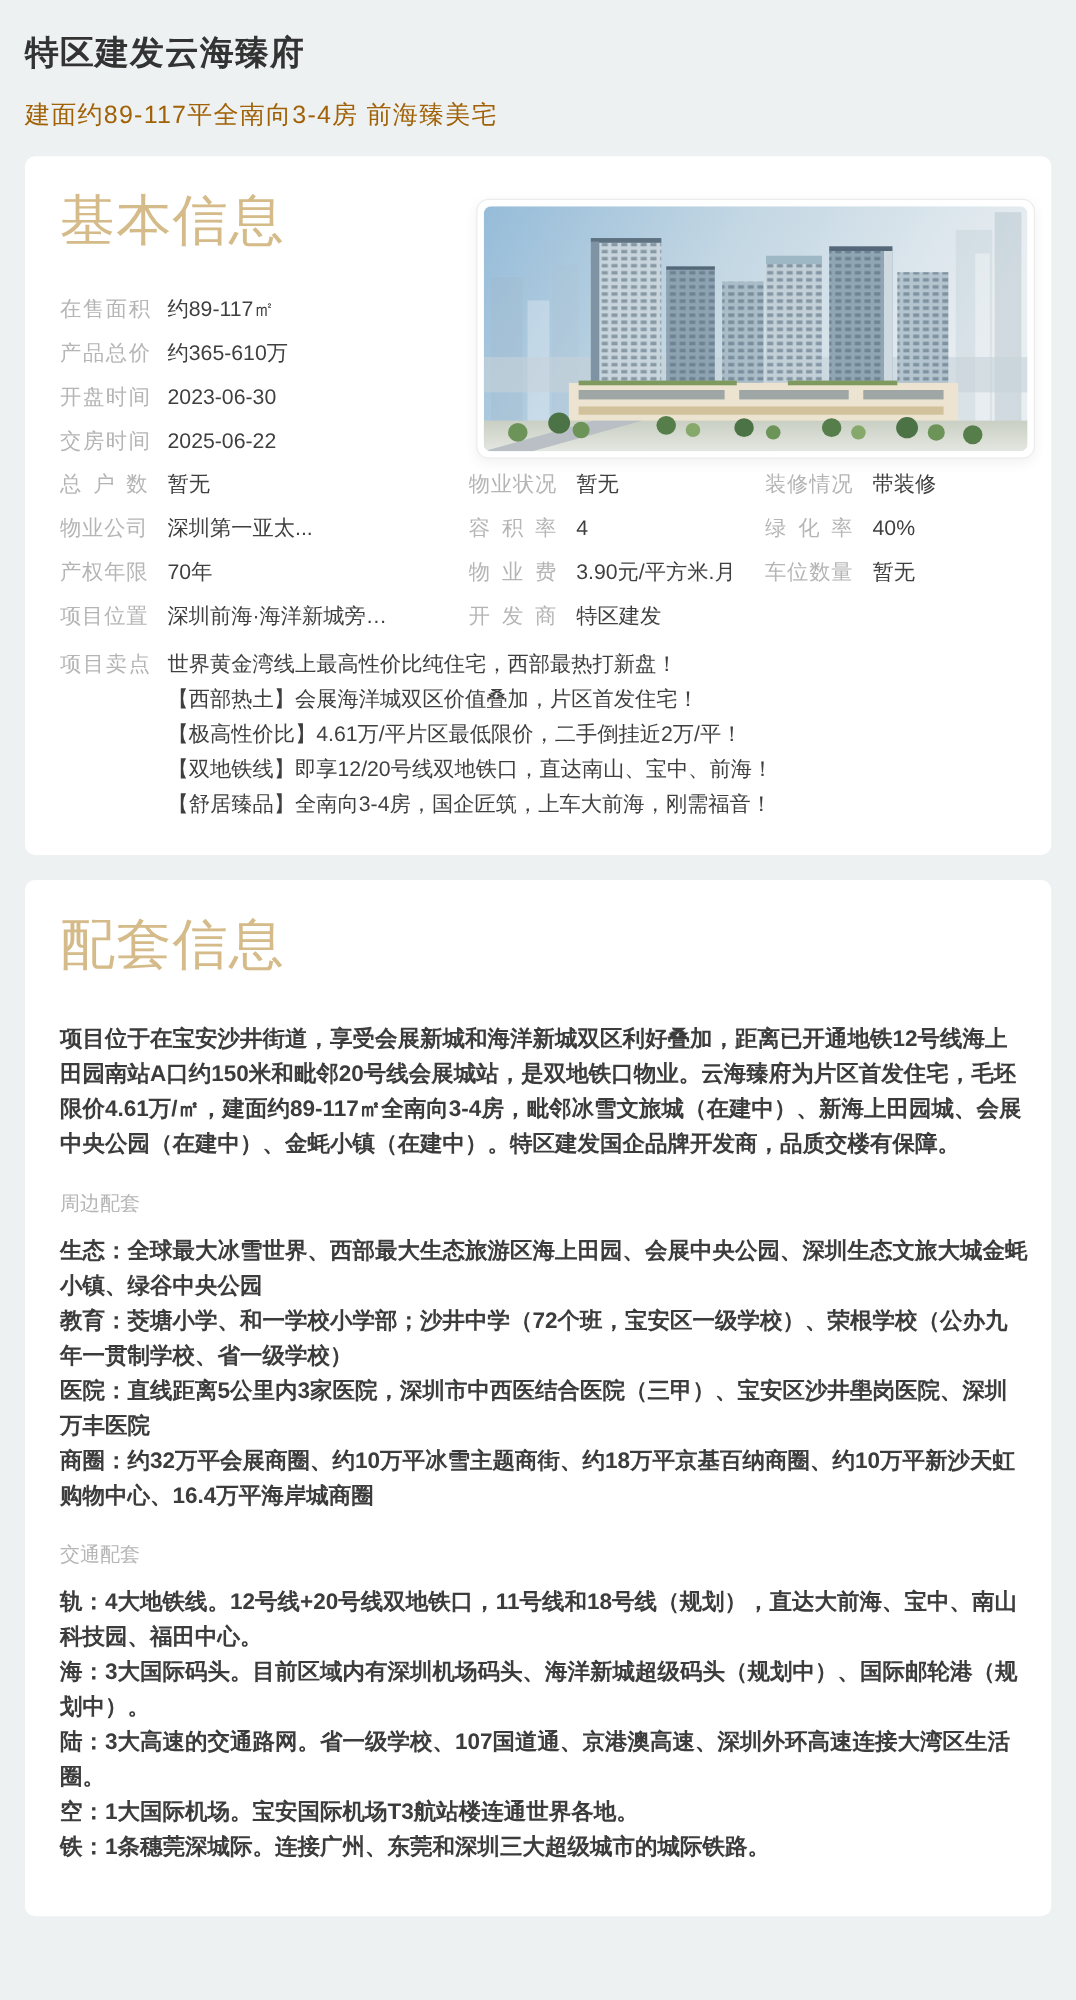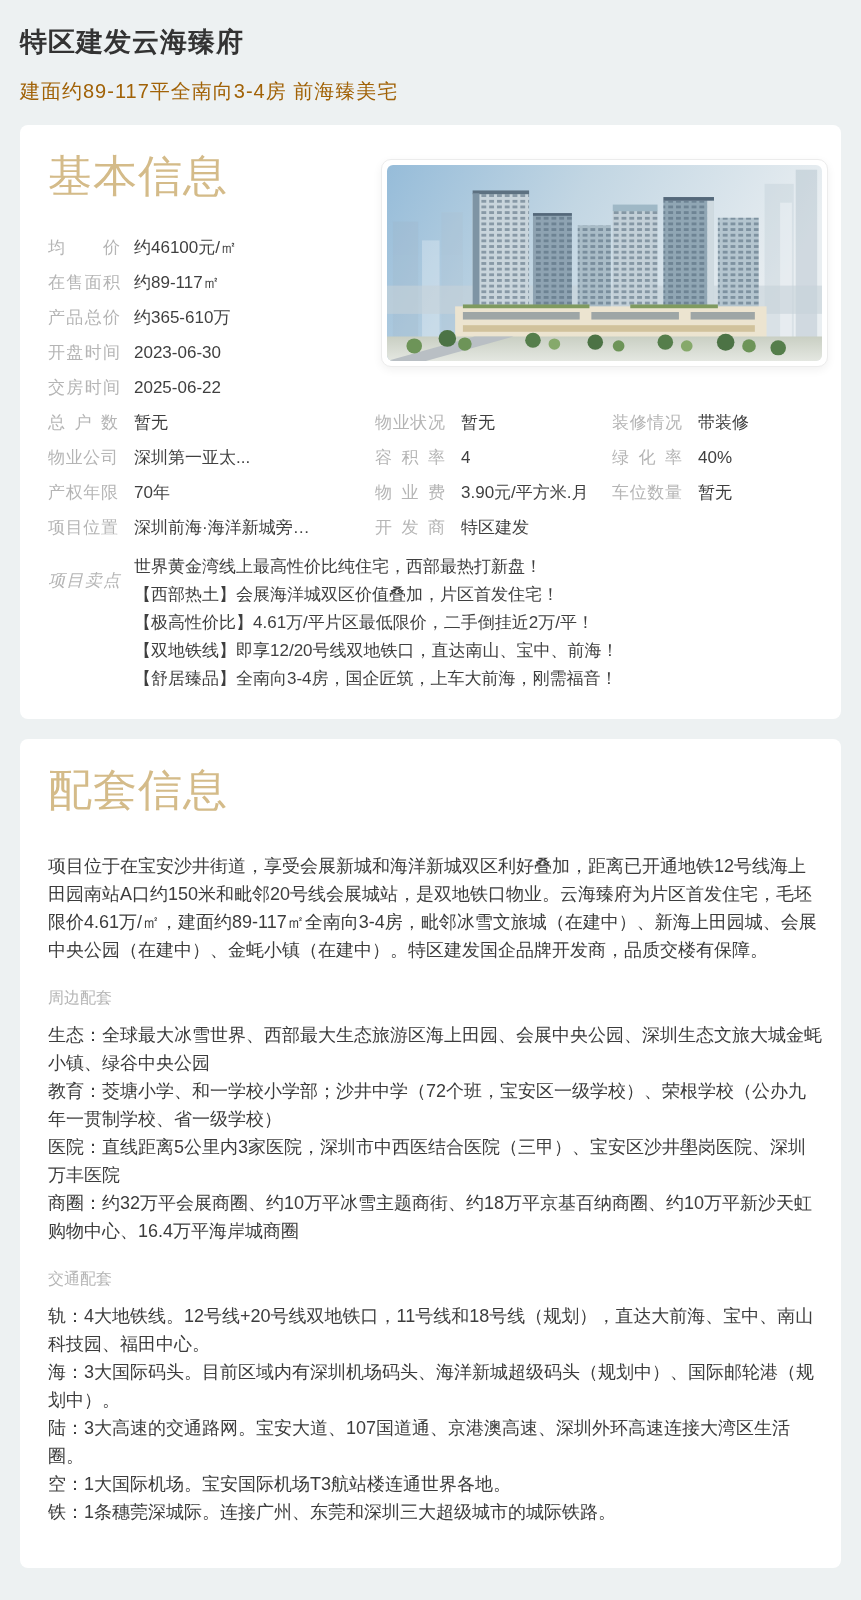--- a/index.html
+++ b/index.html
@@ -30,35 +30,35 @@
   .info-row { display:flex; align-items:flex-start; margin-bottom:15px; font-size:17px; line-height:20px; }
   .lbl { flex:0 0 72px; color:#b5b5b5; text-align:justify; text-align-last:justify; margin-right:14px; }
   .val { color:#3f3f3f; font-weight:500; }
   .single-col { width:340px; }
 
   .grid-row { display:grid; grid-template-columns:327px 237px 1fr; margin-bottom:15px; font-size:17px; line-height:20px; }
   .cell { display:flex; align-items:center; }
   .cell .lbl { flex:0 0 70px; margin-right:16px; }
 
   .selling-row { display:flex; margin-top:2px; font-size:17px; }
-  .selling-row .lbl { margin-top:16px;font-style:italic; }
+  .selling-row .lbl { margin-top:2px; }
   .selling-text { white-space:pre-line; line-height:28px; color:#3f3f3f; font-weight:500; }
 
   .render-frame {
     position:absolute; top:34px; right:13px;
     width:447px; height:208px;
     background:#fff; border:1px solid #ececec; border-radius:10px;
     padding:5px; box-shadow:0 3px 10px rgba(0,0,0,.06);
     cursor:pointer;
   }
   .render-frame svg { width:100%; height:100%; border-radius:6px; display:block; }
 
   
   .sub-title { font-size:16px; color:#b5b5b5; margin:24px 0 12px 0; }
-  .para { font-size:18px; line-height:28px; color:#3c3c3c; white-space:pre-line; }
+  .para { font-size:18px; line-height:28px; color:#3c3c3c; white-space:pre-line;font-weight:bold; }
 </style>
 </head>
 <body>
 
 <div class="header">
   <div class="page-title">特区建发云海臻府</div>
   <div class="page-subtitle">建面约89-117平全南向3-4房 前海臻美宅</div>
 </div>
 
 <div class="card">
@@ -142,24 +142,20 @@
         <circle cx="348" cy="188" r="9" fill="#4c7345"></circle>
           <circle cx="372" cy="192" r="7" fill="#6d9458"></circle>
         <circle cx="402" cy="194" r="8" fill="#557e4b"></circle>
           <circle cx="28" cy="192" r="8" fill="#6d9458"></circle>
       </g>
     </svg>
   </div>
 
   <div class="single-col">
     <div class="info-row">
-      <span class="lbl">均价</span>
-      <span class="val">约46100元/㎡</span>
-    </div>
-    <div class="info-row">
       <span class="lbl">在售面积</span>
       <span class="val">约89-117㎡</span>
     </div>
     <div class="info-row">
       <span class="lbl">产品总价</span>
       <span class="val">约365-610万</span>
     </div>
     <div class="info-row">
       <span class="lbl">开盘时间</span>
       <span class="val">2023-06-30</span>
@@ -241,16 +237,16 @@
 
   <div class="sub-title">周边配套</div>
   <div class="para">生态：全球最大冰雪世界、西部最大生态旅游区海上田园、会展中央公园、深圳生态文旅大城金蚝小镇、绿谷中央公园
 教育：茭塘小学、和一学校小学部；沙井中学（72个班，宝安区一级学校）、荣根学校（公办九年一贯制学校、省一级学校）
 医院：直线距离5公里内3家医院，深圳市中西医结合医院（三甲）、宝安区沙井壆岗医院、深圳万丰医院
 商圈：约32万平会展商圈、约10万平冰雪主题商街、约18万平京基百纳商圈、约10万平新沙天虹购物中心、16.4万平海岸城商圈</div>
 
   <div class="sub-title">交通配套</div>
   <div class="para">轨：4大地铁线。12号线+20号线双地铁口，11号线和18号线（规划），直达大前海、宝中、南山科技园、福田中心。
 海：3大国际码头。目前区域内有深圳机场码头、海洋新城超级码头（规划中）、国际邮轮港（规划中）。
-陆：3大高速的交通路网。宝安大道、107国道通、京港澳高速、深圳外环高速连接大湾区生活圈。
+陆：3大高速的交通路网。省一级学校、107国道通、京港澳高速、深圳外环高速连接大湾区生活圈。
 空：1大国际机场。宝安国际机场T3航站楼连通世界各地。
 铁：1条穗莞深城际。连接广州、东莞和深圳三大超级城市的城际铁路。</div>
 </div>
 
 </body></html>

